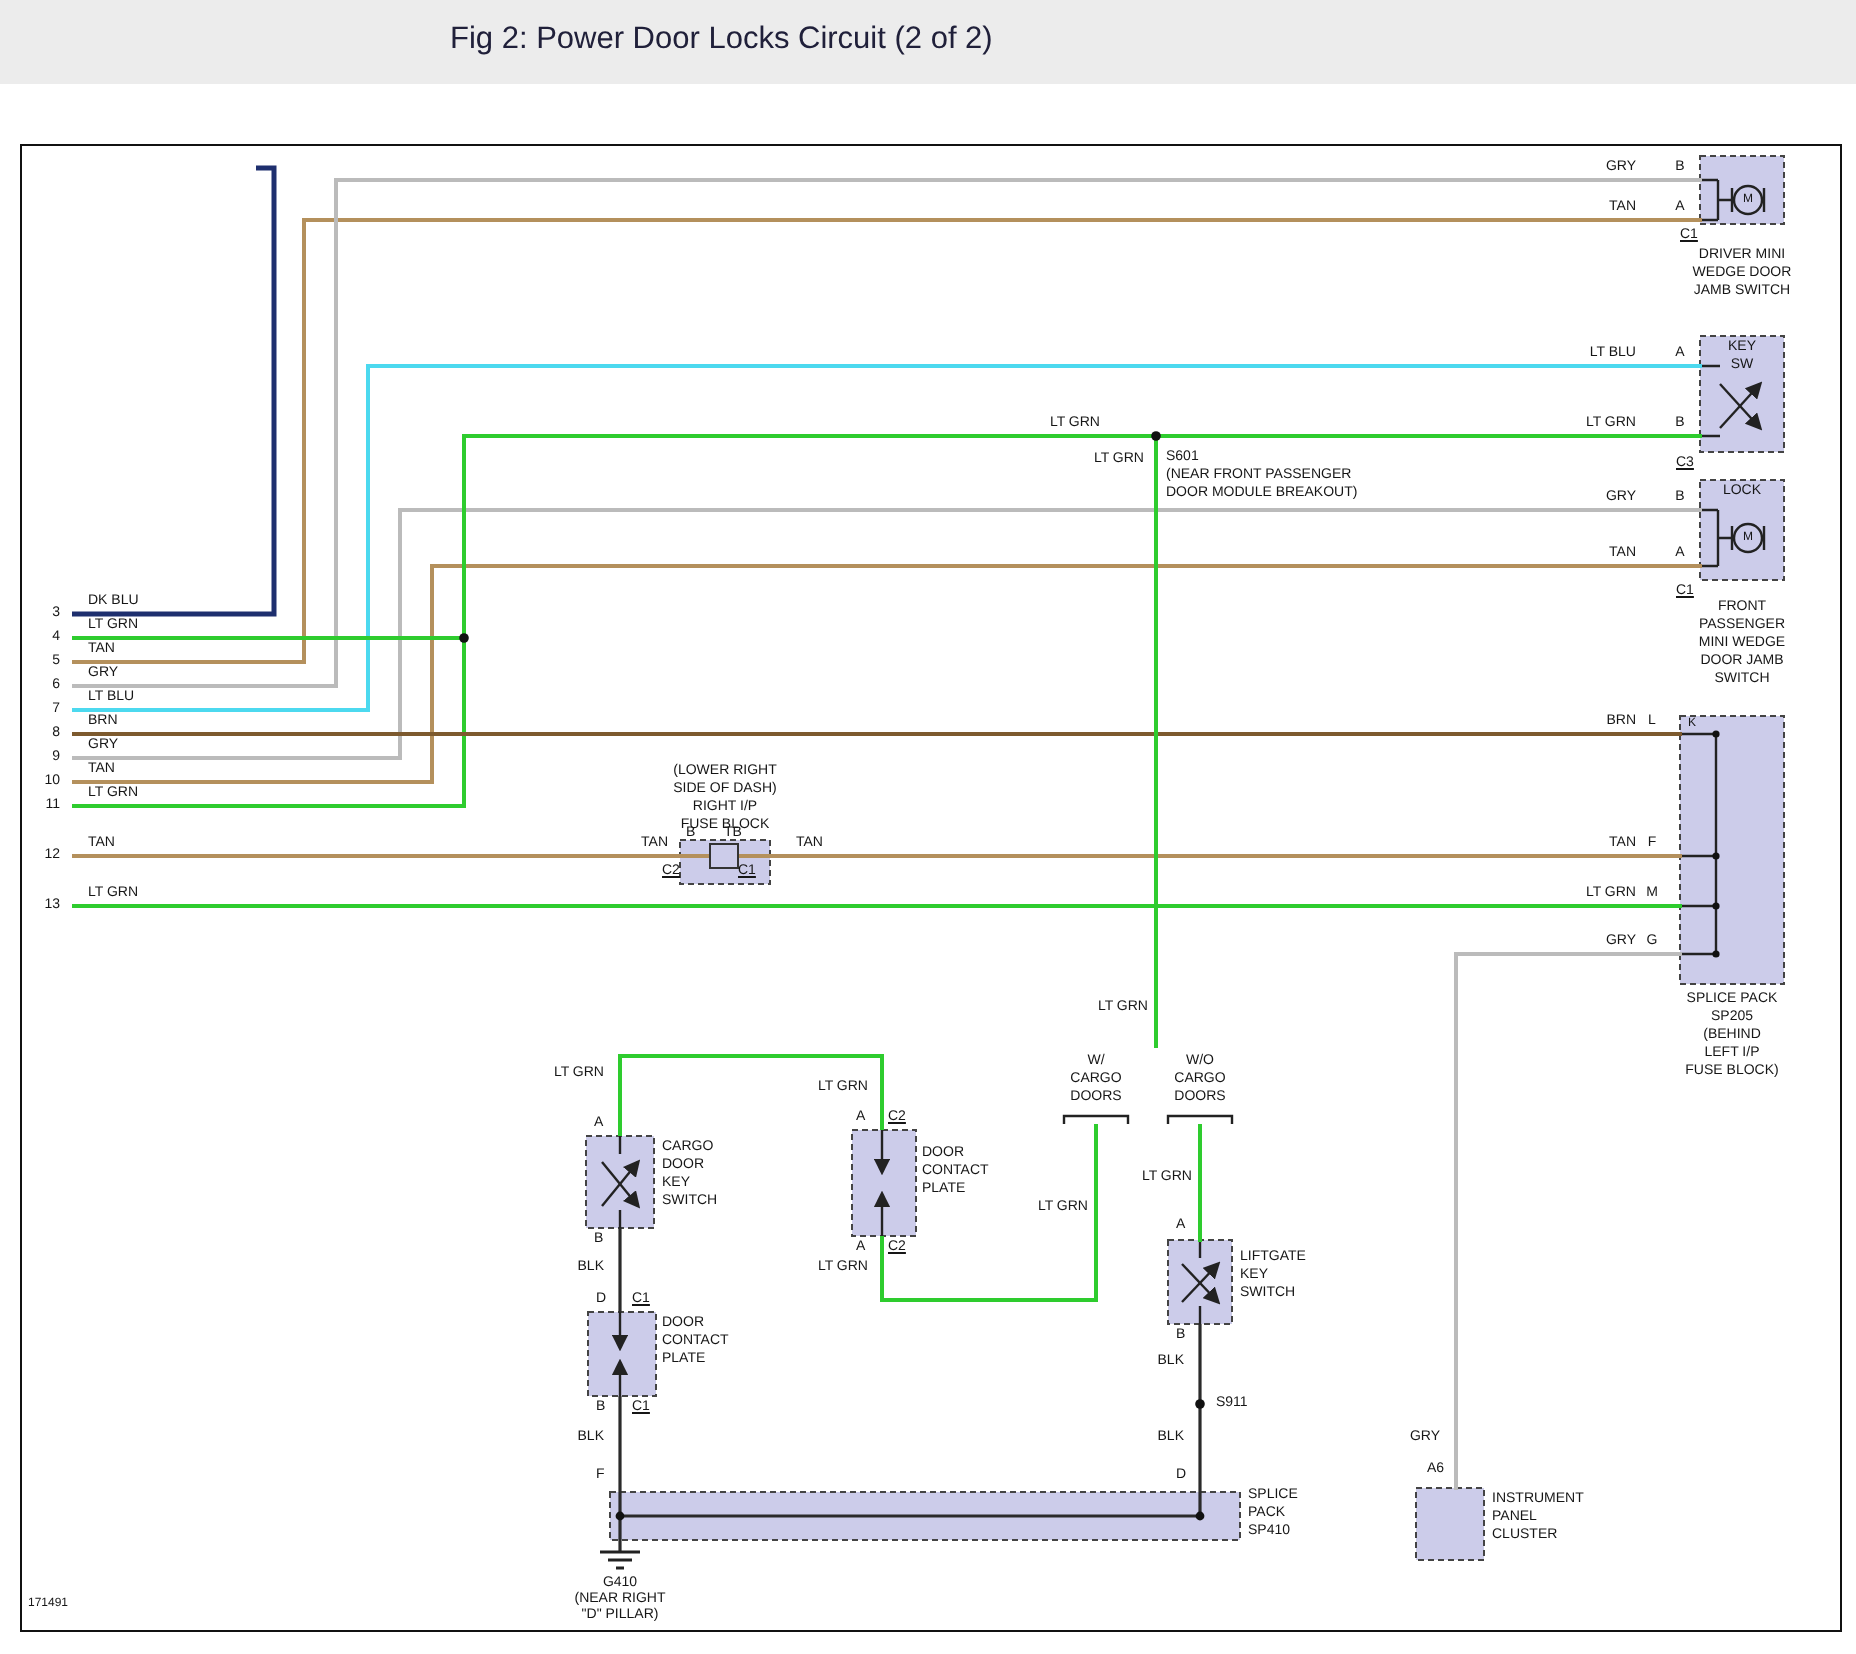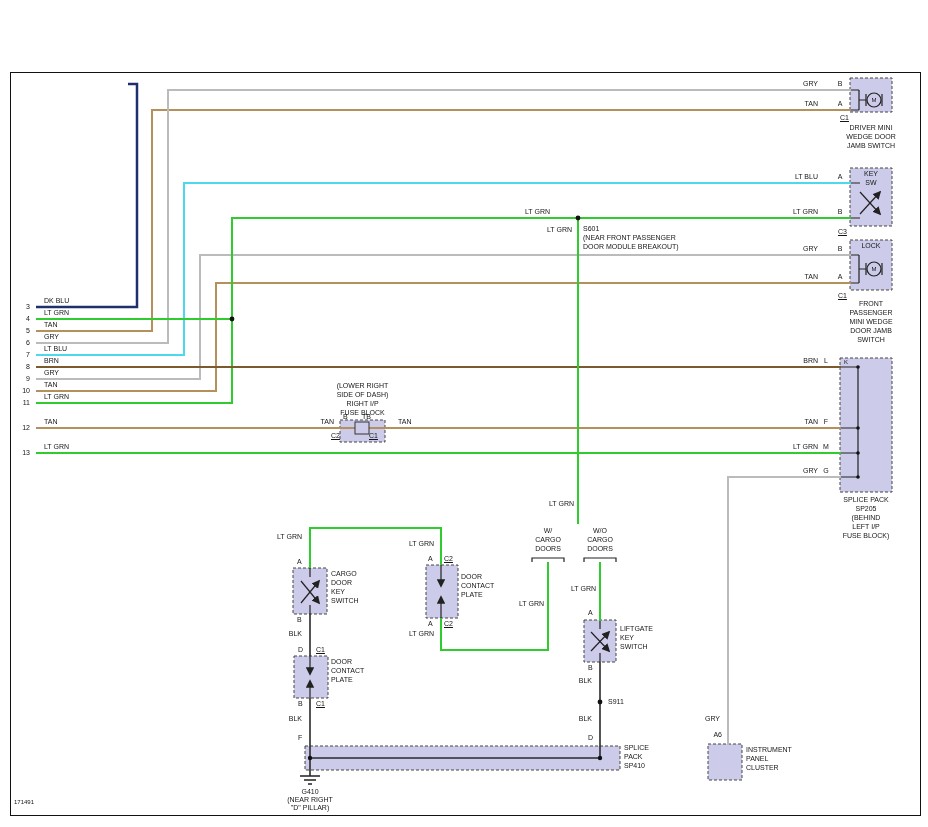--- a/index.html
+++ b/index.html
@@ -25,20 +25,23 @@
   .sym{stroke:#222;stroke-width:1.2;fill:none}
   .cbox{fill:#ccccea;stroke:#444;stroke-width:1;stroke-dasharray:3 2}
   .fsym{fill:#ccccea;stroke:#333;stroke-width:1}
   .dot{fill:#111}
 </style>
 </head>
 <body>
 
 <div class="stage">
 
+  <div class="banner">
+    <div class="title">Fig 2: Power Door Locks Circuit (2 of 2)</div>
+  </div>
 
   <div class="frame"></div>
 
   <svg class="wiring" width="928" height="827">
     <defs>
       <marker id="arr" viewBox="0 0 10 10" refX="8" refY="5" markerWidth="7" markerHeight="7" orient="auto-start-reverse">
         <path d="M0,0 L10,5 L0,10 z" fill="#222"></path>
       </marker>
     </defs>
 

